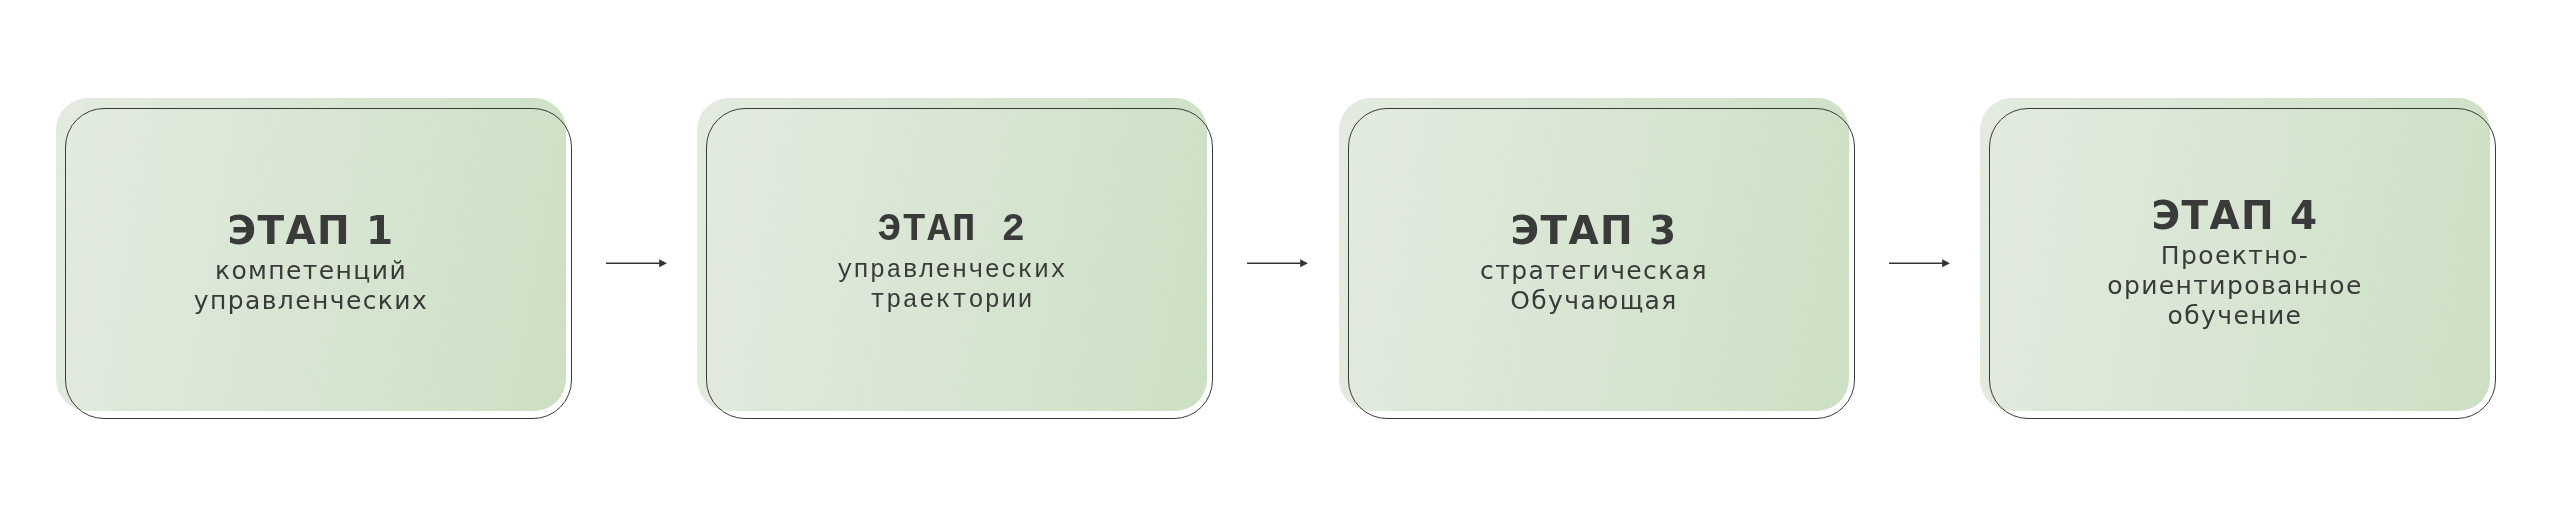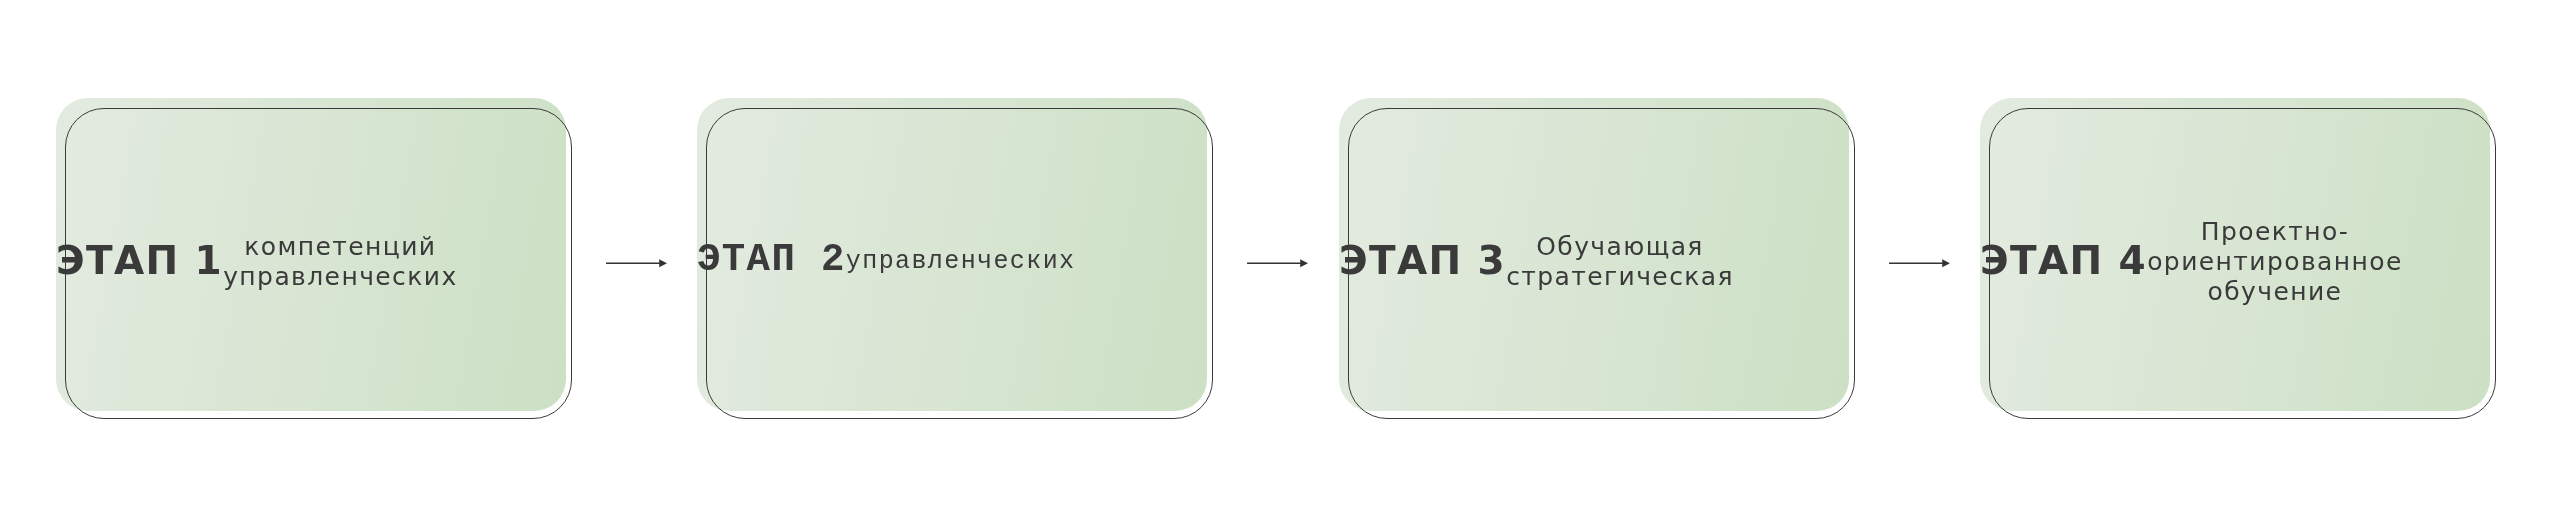--- a/index.html
+++ b/index.html
@@ -40,23 +40,23 @@
       border-radius: 39px;
       box-sizing: content-box;
     }
     .stage-content {
       position: absolute;
       left: 0;
       top: 0;
       width: 510px;
       height: 313px;
       display: flex;
-      flex-direction: row;
+      flex-direction: column;
       align-items: center;
-      justify-content: flex-start;
+      justify-content: center;
       padding-top: 15.5px;
       box-sizing: border-box;
       text-align: center;
     }
     .stage-title {
       font-weight: bold;
       font-size: 39px;
       line-height: 45px;
       letter-spacing: 1.4px;
       color: #3a3a3a;
@@ -106,39 +106,40 @@
     </svg>
   </div>
 
   <div class="stage" style="left:697px;font-family:Liberation Mono, monospace;">
     <div class="stage-bg"></div>
     <div class="stage-outline"></div>
     <div class="stage-content">
       <div class="stage-title">ЭТАП 2</div>
       <div class="stage-desc">
         <span>управленческих</span>
+        <span>траектории</span>
       </div>
     </div>
   </div>
 
   <div class="arrow" style="left:1247px;">
     <svg width="61" height="8.5" viewBox="0 0 86 12">
       <line x1="0" y1="6" x2="76" y2="6" stroke="#333333" stroke-width="2.2"></line>
       <polygon points="75,0.5 86,6 75,11.5" fill="#333333"></polygon>
     </svg>
   </div>
 
   <div class="stage" style="left:1339px;">
     <div class="stage-bg"></div>
     <div class="stage-outline"></div>
     <div class="stage-content">
       <div class="stage-title">ЭТАП 3</div>
       <div class="stage-desc">
+        <span>стратегическая</span>
         <span>Обучающая</span>
-        <span>стратегическая</span>
       </div>
     </div>
   </div>
 
   <div class="arrow" style="left:1889px;">
     <svg width="61" height="8.5" viewBox="0 0 86 12">
       <line x1="0" y1="6" x2="76" y2="6" stroke="#333333" stroke-width="2.2"></line>
       <polygon points="75,0.5 86,6 75,11.5" fill="#333333"></polygon>
     </svg>
   </div>

